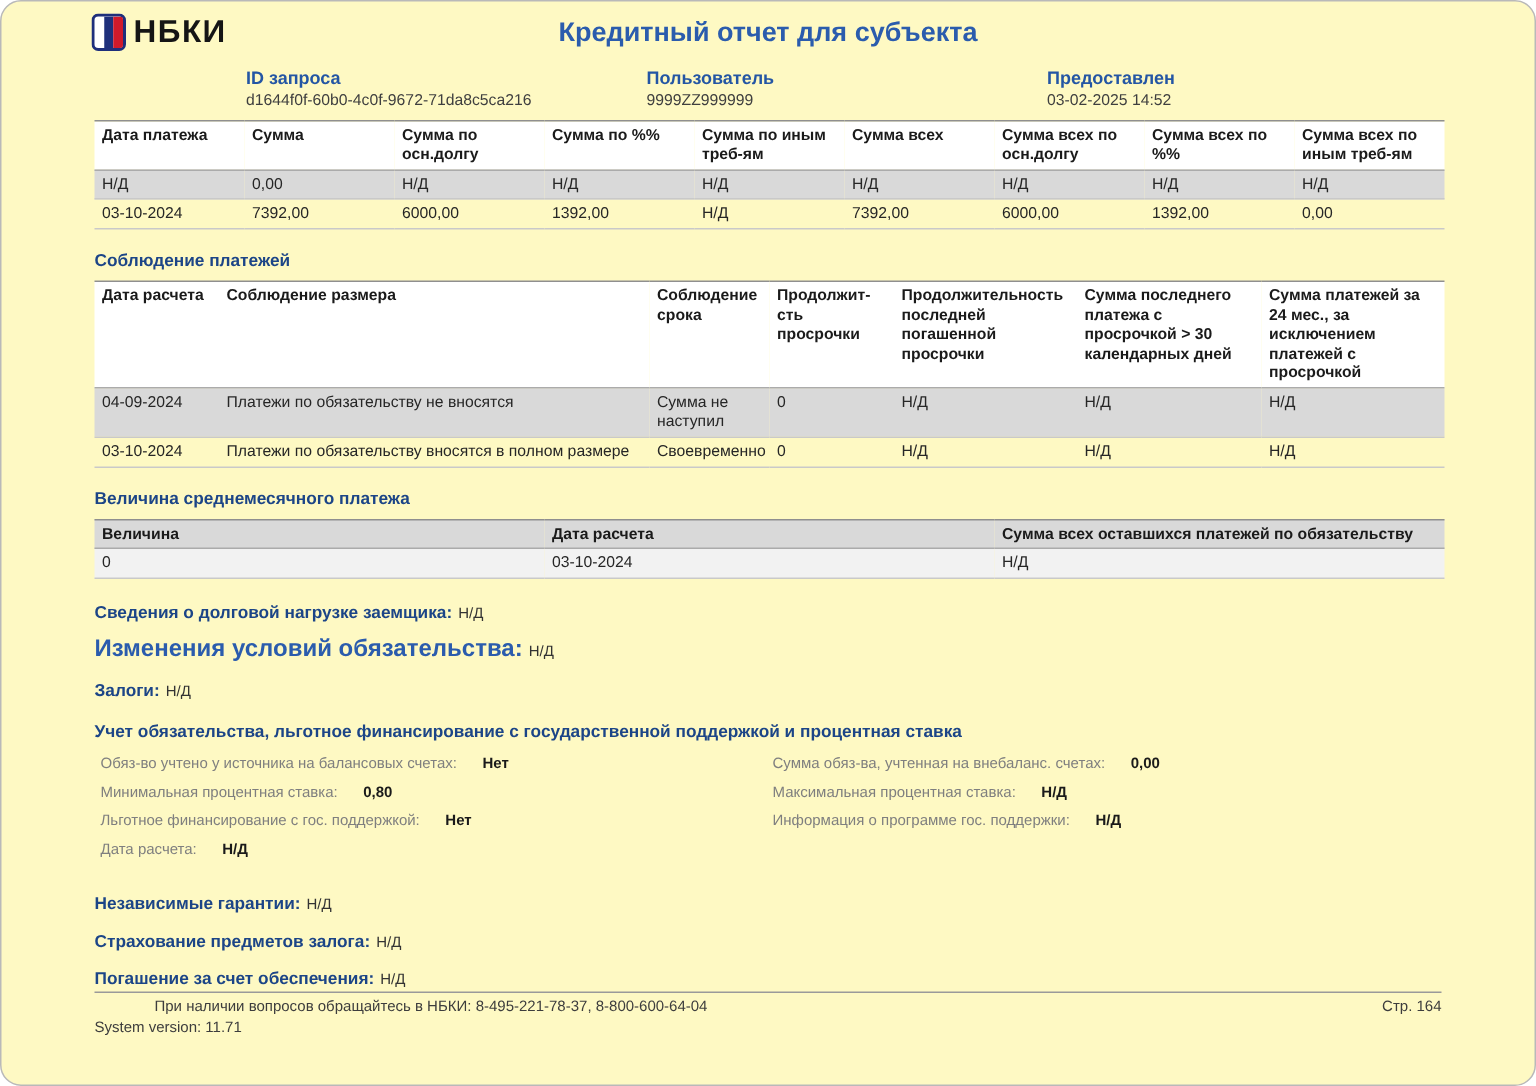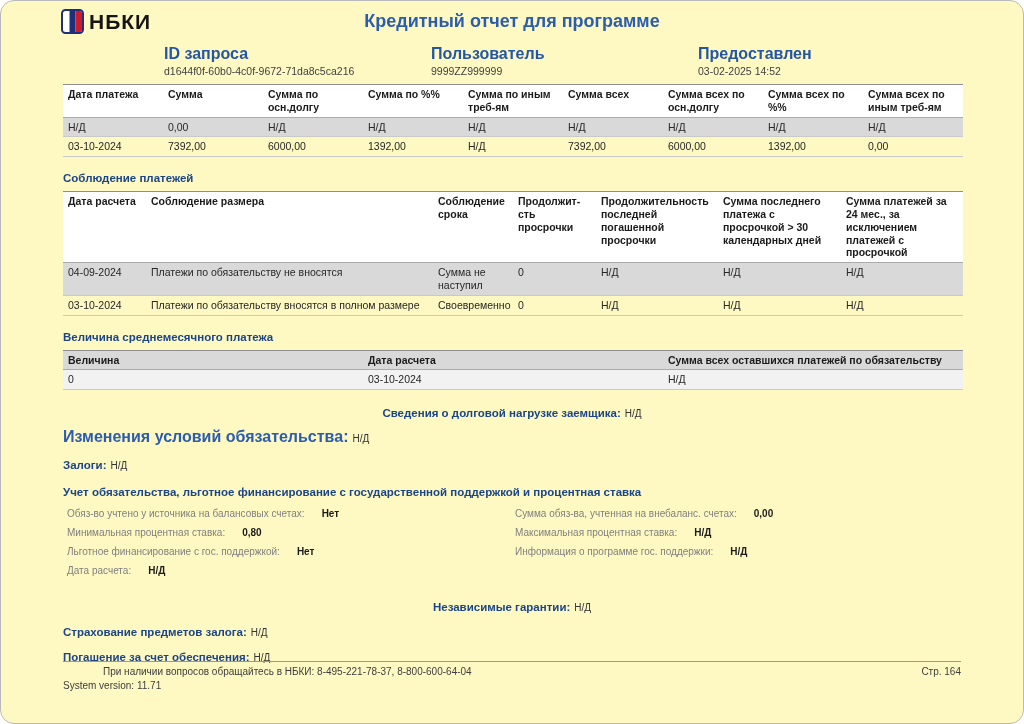--- a/index.html
+++ b/index.html
@@ -11,21 +11,21 @@
   
   .topbar{position:relative;height:32px;margin-top:6px;}
   .logo{position:absolute;left:60px;top:2px;display:flex;align-items:center;gap:5px;}
   .logo-icon{display:inline-flex;}
   .logo-text{font-size:21px;font-weight:bold;color:#151515;letter-spacing:1px;}
   .title{text-align:center;font-size:18px;font-weight:bold;color:#2b5cad;padding-top:4px;}
   
   .info-header{display:flex;margin:6px 62px 0 163px;}
   .info-col{width:267px;}
   .info-col:last-child{width:auto;}
-  .info-label{font-size:16px;font-weight:bold;color:#2456a4;}
+  .info-label{font-size:12px;font-weight:bold;color:#2456a4;}
   .info-value{font-size:10.5px;color:#3f3f3f;margin-top:2px;}
   
   .content{margin:0 62px;}
   .tbl{width:900px;border-collapse:collapse;table-layout:fixed;font-size:10.5px;
        border-top:1px solid #8f8f8f;border-bottom:1px solid #c9c9c9;margin-top:7px;}
   .tbl th{text-align:left;font-weight:bold;color:#1a1a1a;padding:3px 7px 3px 5px;vertical-align:top;line-height:1.22;}
   .tbl td{color:#262626;padding:3px 7px 3px 5px;vertical-align:top;line-height:1.22;}
   .tbl thead tr{border-bottom:1px solid #ababab;background:#ffffff;}
   .tbl tbody tr{border-bottom:1px solid #c9c9c9;}
   .tbl tbody tr:nth-child(odd){background:#d9d9d9;}
@@ -37,21 +37,21 @@
   .t2 col:nth-child(7){width:122px}
   .t3 col{width:300px}
   
   .h-sec{font-size:11.5px;font-weight:bold;color:#1c4587;margin-top:15px;}
   .h-sec.before-table{margin-bottom:0px;}
   .sec-line{margin-top:13px;font-size:10.5px;}
   .sec-label{font-size:11.5px;font-weight:bold;color:#1c4587;}
   .sec-value{color:#333333;margin-left:4px;font-size:10px;}
   .sec-line.big .sec-label{font-size:16px;color:#2b5cad;}
   .sec-line.big{margin-top:9px;}
-  .sec-line.first{margin-top:17px;text-align:center;}
+  .sec-line.first{margin-top:17px;}
   
   .acct{display:flex;margin-top:10px;font-size:10px;}
   .acct-left{width:452px;}
   .acct-left .acct-item{padding-left:4px;}
   .acct-right{flex:1;}
   .acct-item{margin-bottom:8px;}
   .acct-label{color:#7f7f7f;}
   .acct-value{color:#1a1a1a;font-weight:bold;margin-left:17px;}
   
   .footer{position:absolute;left:62px;right:62px;top:660px;border-top:1px solid #9a9a9a;padding-top:4px;font-size:10px;color:#3d3d3d;}
@@ -74,21 +74,21 @@
             </defs>
           <rect x="1" y="1" width="21" height="23" rx="3.5" fill="#ffffff" stroke="#1e2f7b" stroke-width="2"></rect>
           <g clip-path="url(#lc)">
             <rect x="8.5" y="2" width="6" height="21" fill="#1e2f7b"></rect>
             <rect x="14.5" y="2" width="6.5" height="21" fill="#cf1a2b"></rect>
           </g>
         </svg>
       </span>
       <span class="logo-text">НБКИ</span>
     </div>
-    <div class="title">Кредитный отчет для программе</div>
+    <div class="title">Кредитный отчет для субъекта</div>
   </div>
 
   <div class="info-header">
     <div class="info-col">
       <div class="info-label">ID запроса</div>
       <div class="info-value">d1644f0f-60b0-4c0f-9672-71da8c5ca216</div>
     </div>
     <div class="info-col">
       <div class="info-label">Пользователь</div>
       <div class="info-value">9999ZZ999999</div>

